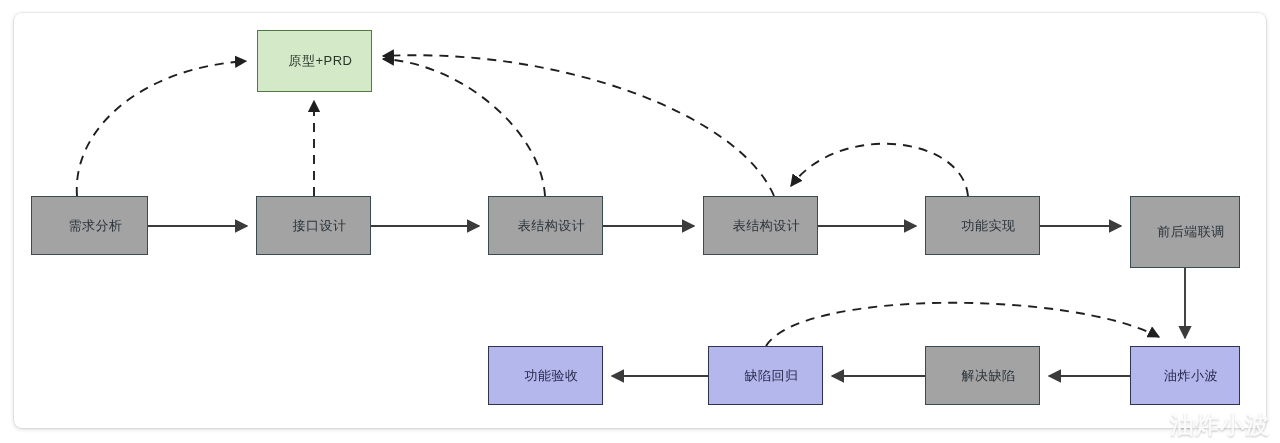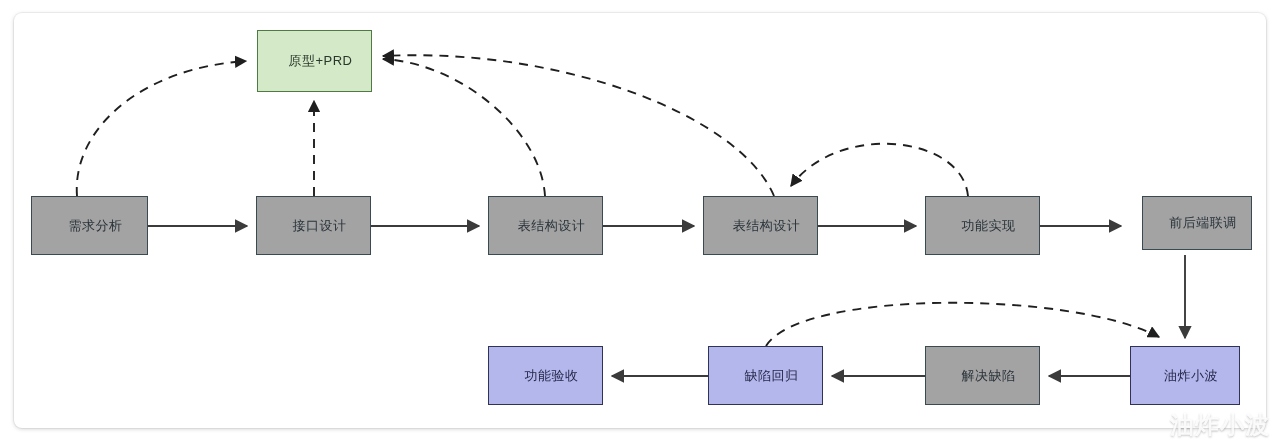--- a/index.html
+++ b/index.html
@@ -111,21 +111,21 @@
     </div>
     <div class="node cyan" style="left: 488px; top: 196px; width: 115px; height: 59px;">
       <span>表结构设计</span>
     </div>
     <div class="node cyan" style="left: 703px; top: 196px; width: 115px; height: 59px;">
       <span>表结构设计</span>
     </div>
     <div class="node cyan" style="left: 925px; top: 196px; width: 115px; height: 59px;">
       <span>功能实现</span>
     </div>
-    <div class="node cyan" style="left: 1130px; top: 196px; width: 110px; height: 54px; margin-left: 12px;">
+    <div class="node cyan" style="left: 1130px; top: 196px; width: 110px; height: 72px;">
       <span>前后端联调</span>
     </div>
     <div class="node purple" style="left: 488px; top: 346px; width: 115px; height: 59px;">
       <span>功能验收</span>
     </div>
     <div class="node purple" style="left: 708px; top: 346px; width: 115px; height: 59px;">
       <span>缺陷回归</span>
     </div>
     <div class="node cyan" style="left: 925px; top: 346px; width: 115px; height: 59px; text-align: right;">
       <span>解决缺陷</span>

